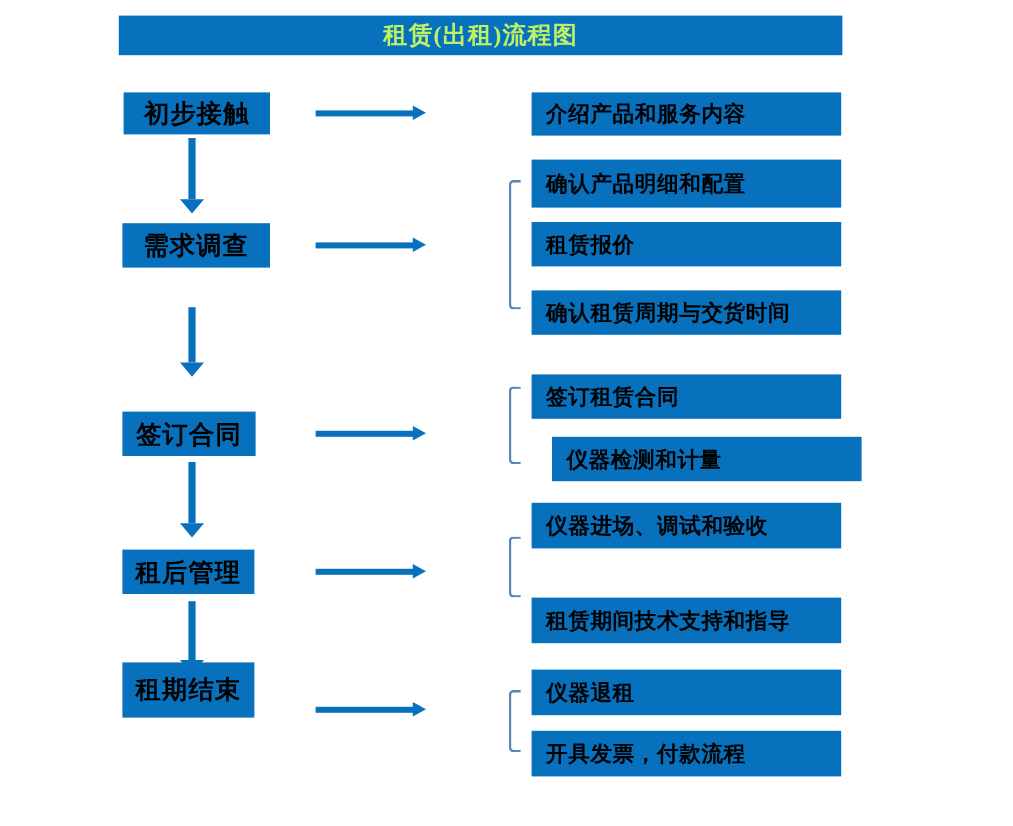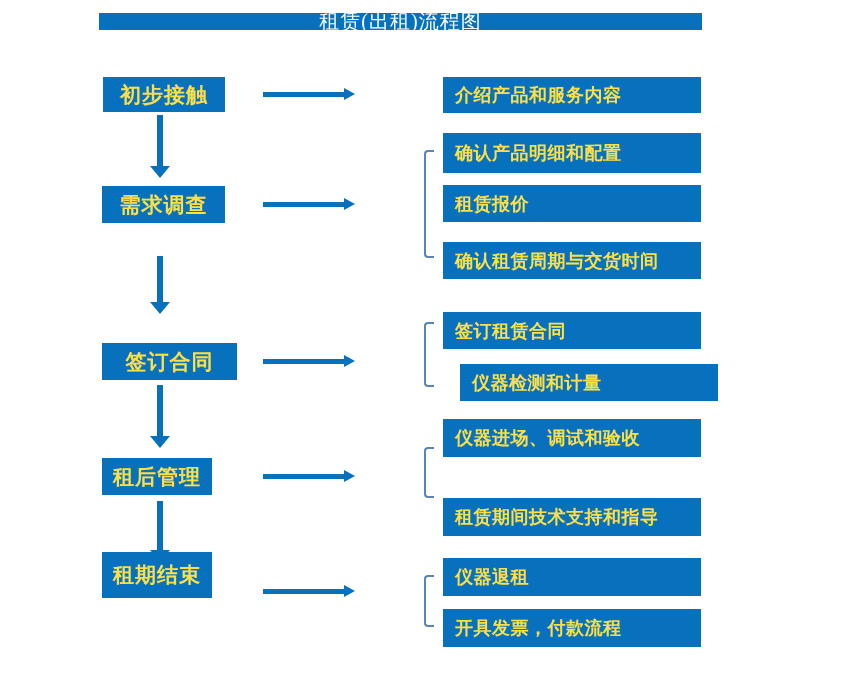--- a/index.html
+++ b/index.html
@@ -1,27 +1,27 @@
 <!DOCTYPE html>
 <html><head>
 <meta charset="utf-8">
 <style>
   html, body { margin:0; padding:0; background:#ffffff; }
   .canvas {
     position:relative; width:844px; height:688px; background:#ffffff;
     font-family:"Liberation Serif","DejaVu Serif",serif; overflow:hidden;
   }
   .box {
-    position:absolute; background:#0771BE; color:#fde047; font-weight:bold;
+    position:absolute; background:#0771BE; color:#000000; font-weight:bold;
     display:flex; align-items:center; box-sizing:border-box;
   }
   .title-bar {
-    position:absolute; left:99px; top:13px; width:603px; height:17px;
-    background:#0771BE; color:#ffffff; display:flex; align-items:center;
-    justify-content:center; font-size:20px; font-weight:normal; letter-spacing:1px;
+    position:absolute; left:99px; top:13px; width:603px; height:33px;
+    background:#0771BE; color:#bef264; display:flex; align-items:center;
+    justify-content:center; font-size:20px; font-weight:bold; letter-spacing:1px;
   }
   .stage { justify-content:center; font-size:21px; letter-spacing:1px; }
   .output { padding-left:12px; font-size:18px; letter-spacing:0.5px; width:258px; left:443px; }
   .varrow { position:absolute; width:20px; left:150px; }
   .varrow .shaft { position:absolute; left:7px; top:0; width:6px; background:#0771BE; }
   .varrow .head {
     position:absolute; bottom:0; left:0; width:0; height:0;
     border-left:10px solid transparent; border-right:10px solid transparent;
     border-top:12px solid #0771BE;
   }
@@ -42,21 +42,21 @@
 <body>
 
 <div class="canvas">
 
   <div class="title-bar">
     <span>租赁(出租)流程图</span>
   </div>
 
   <div class="box stage" style="left:103px; top:77px;  width:122px; height:35px;">初步接触</div>
   <div class="box stage" style="left:102px; top:186px; width:123px; height:37px;">需求调查</div>
-  <div class="box stage" style="left:102px; top:343px; width:135px; height:37px;">签订合同</div>
+  <div class="box stage" style="left:102px; top:343px; width:111px; height:37px;">签订合同</div>
   <div class="box stage" style="left:102px; top:458px; width:110px; height:37px;">租后管理</div>
   <div class="box stage" style="left:102px; top:552px; width:110px; height:46px;">租期结束</div>
 
   <div class="varrow" style="top:115px; height:63px;">
     <div class="shaft" style="height:51px;"></div>
     <div class="head"></div>
   </div>
   <div class="varrow" style="top:256px; height:58px;">
     <div class="shaft" style="height:46px;"></div>
     <div class="head"></div>

